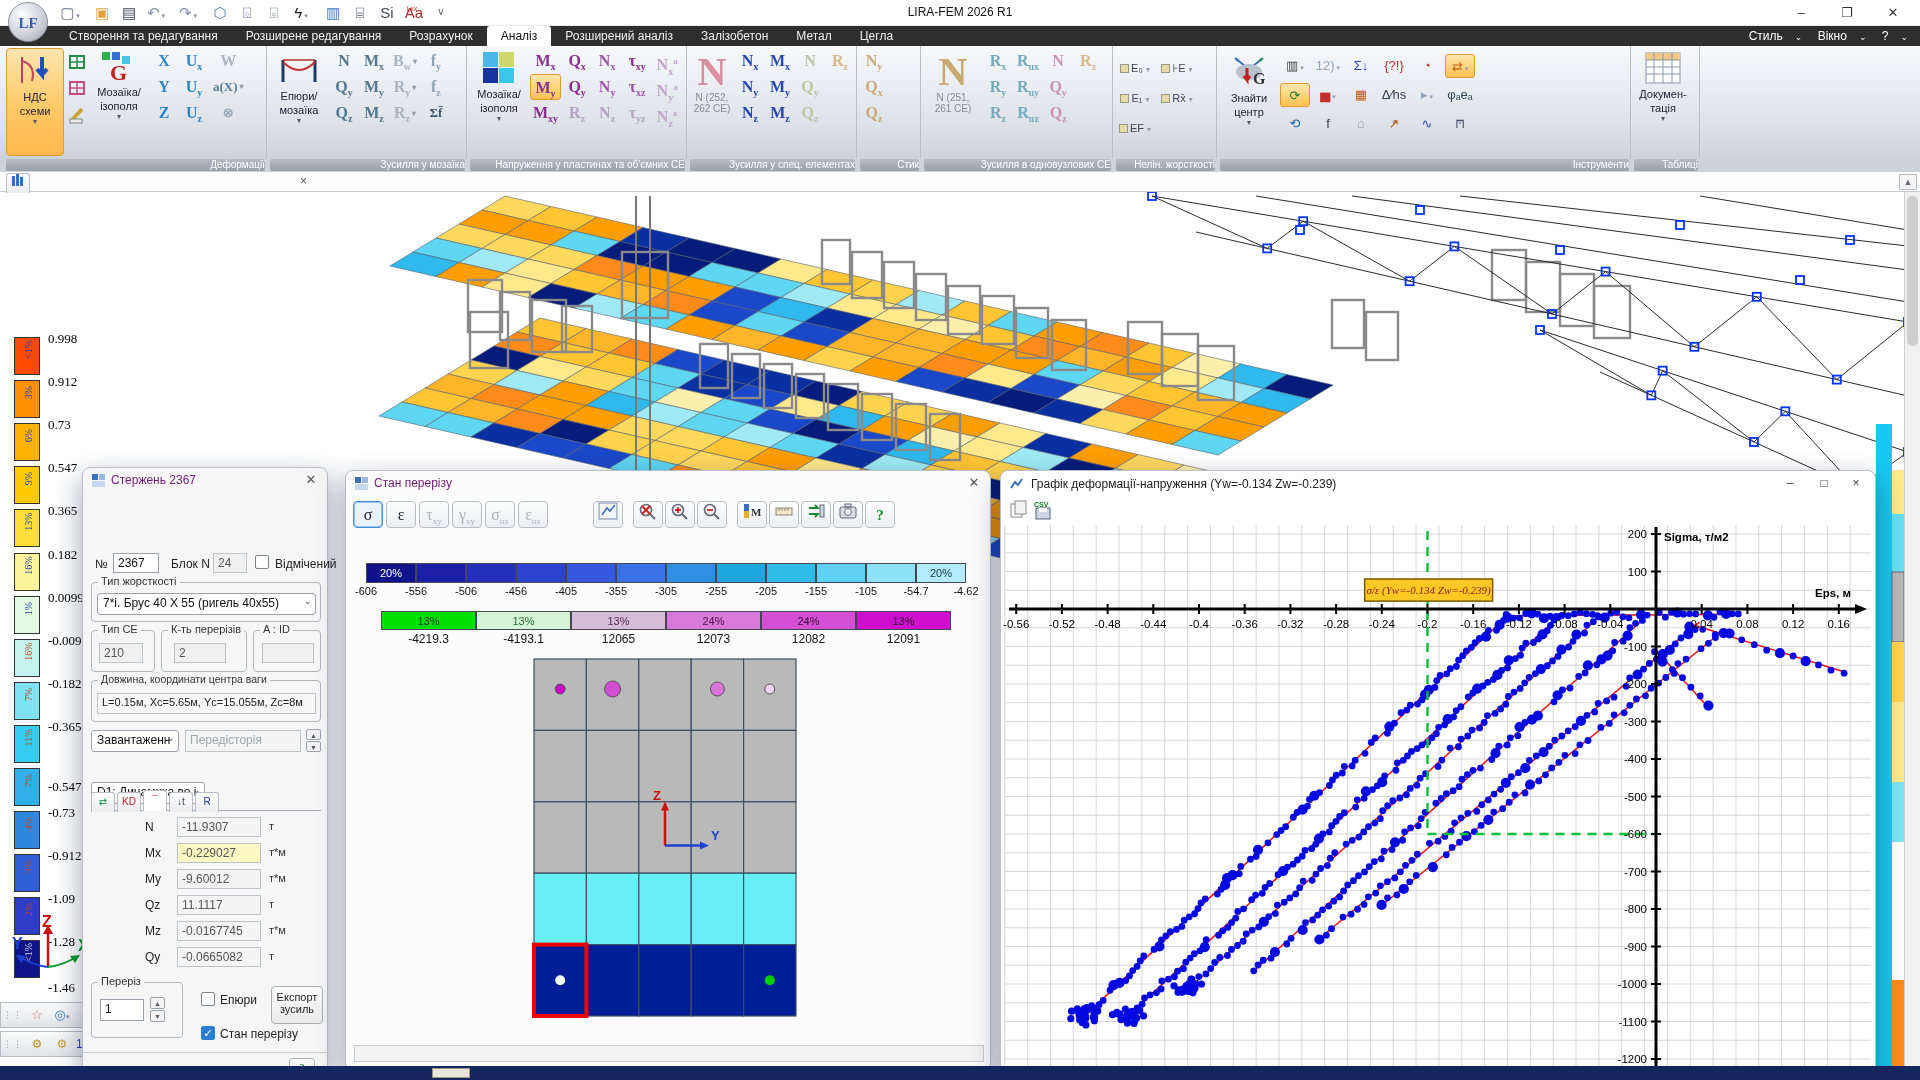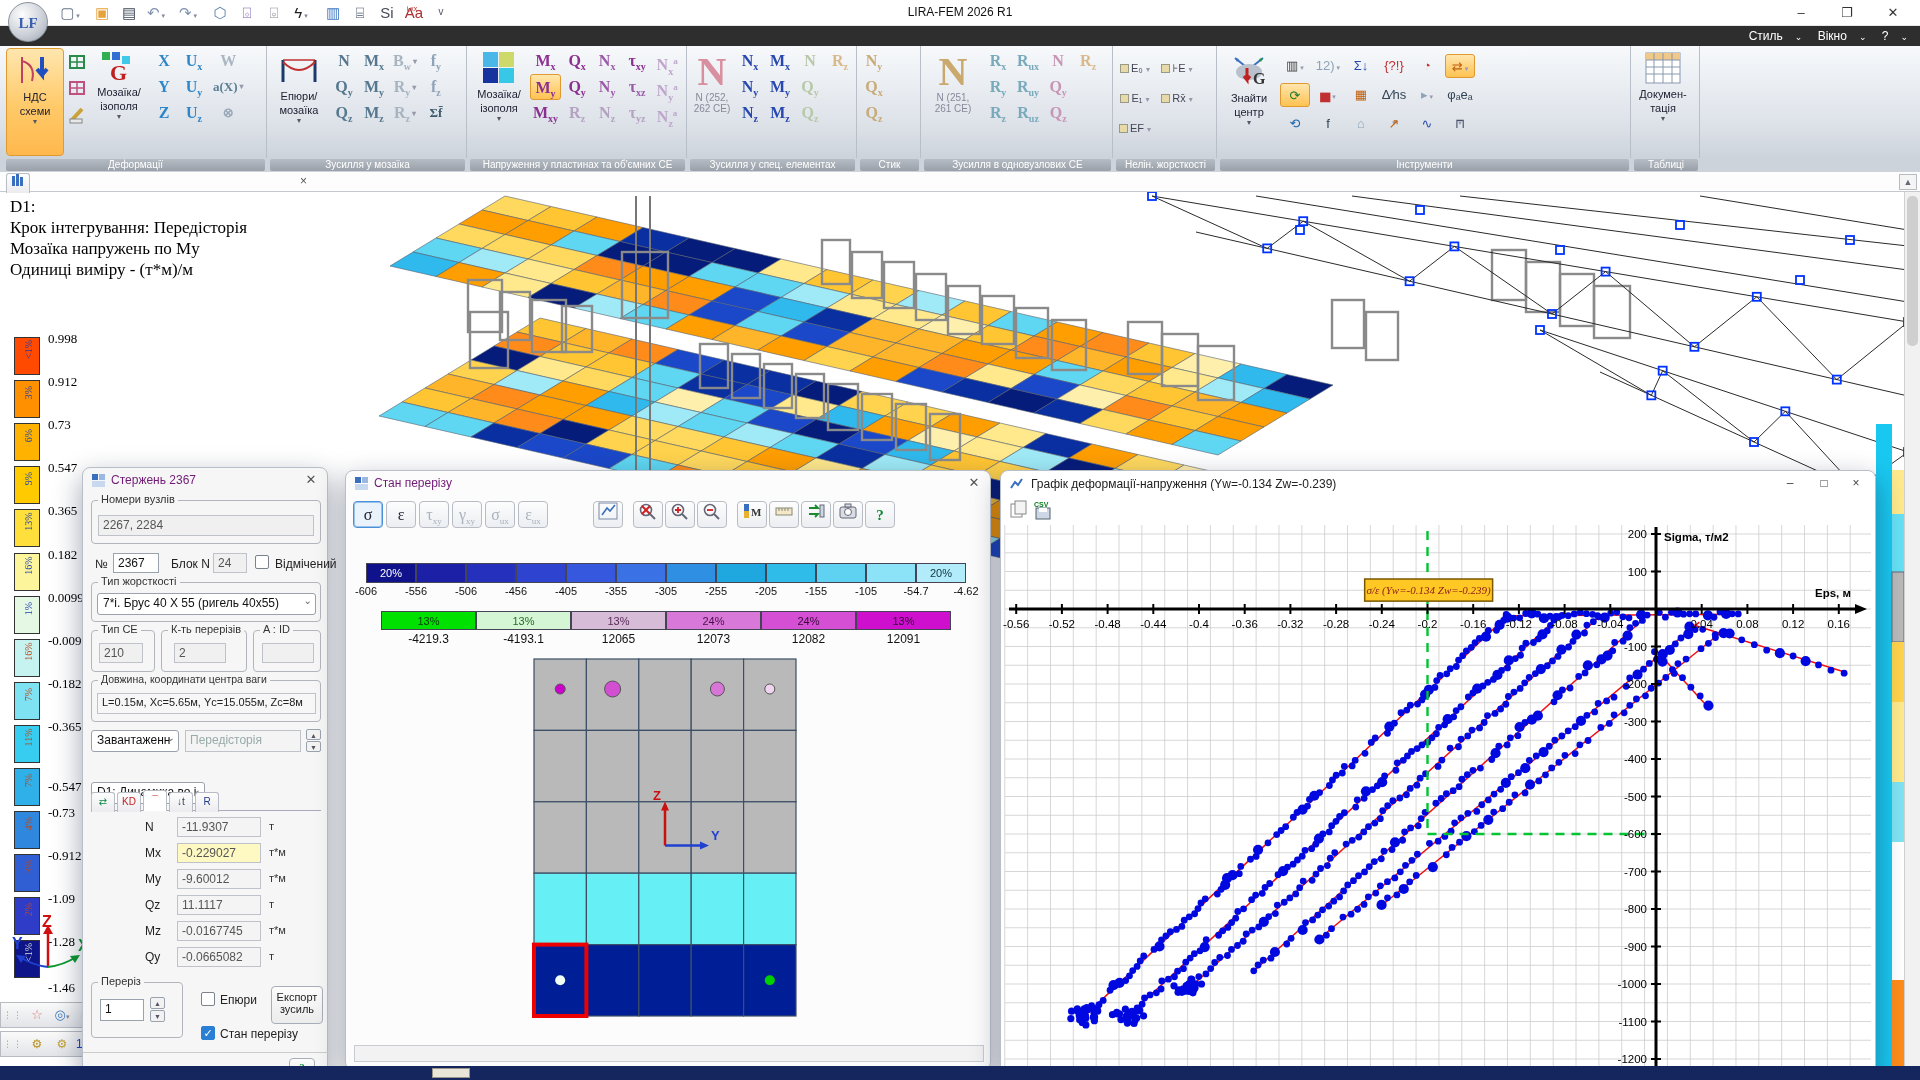--- a/index.html
+++ b/index.html
@@ -39,21 +39,21 @@
   .lt.hl{background:linear-gradient(#ffe6ae,#ffc252);border:1px solid #e09a30;}
   .lt .dd{font-size:8px;color:#99a;vertical-align:2px;}
   .bigN{font-family:"Liberation Serif",serif;font-size:40px;font-weight:bold;line-height:40px;}
   .bigcap{font-size:10px;color:#889;line-height:11px;text-align:center;}
   .ibtn{width:38px;height:24px;border-radius:3px;font-size:11px;color:#445;text-align:center;line-height:24px;white-space:nowrap;}
   .ibtn .sq{display:inline-block;width:9px;height:9px;background:#e7d9a8;border:1px solid #998;margin-right:2px;vertical-align:-1px;}
   .tbtn{width:30px;height:24px;border-radius:3px;text-align:center;line-height:24px;font-size:13px;}
   .tbtn.hl{background:linear-gradient(#ffe6ae,#ffc252);border:1px solid #e09a30;}
   #grouplabels{left:0;top:158px;width:1920px;height:14px;background:#cdd3db;}
   .glabel{top:1px;height:12px;background:linear-gradient(#b6bcc4,#99a0a9);border-radius:2px;color:#fff;
-     font-size:10px;text-align:center;line-height:12px;overflow:hidden;white-space:nowrap;}
+     font-size:10px;text-align:right;line-height:12px;overflow:hidden;white-space:nowrap;}
   
   #viewtabs{left:0;top:172px;width:1920px;height:20px;background:#fdfdfd;border-bottom:1px solid #c5c8cc;z-index:5;}
   #viewnote{left:10px;top:196px;z-index:6;font-family:"Liberation Serif",serif;font-size:17px;line-height:21px;color:#000;}
   #modelsvg{left:0;top:0;z-index:1;}
   #scalewrap{left:10px;top:330px;z-index:6;}
   .scbox{width:26px;height:38px;border:1px solid #333;position:absolute;left:4px;}
   .scbox span{position:absolute;left:-7px;top:6px;width:40px;text-align:center;font-size:10px;font-family:"Liberation Serif",serif;
      transform:rotate(-90deg);}
   .scval{position:absolute;left:38px;width:60px;font-family:"Liberation Serif",serif;font-size:13px;color:#000;}
   .btoolbar{height:26px;background:linear-gradient(#fafafa,#e2e4e8);border:1px solid #b8bcc2;z-index:4;display:flex;align-items:center;padding:0 2px;gap:3px;}
@@ -125,20 +125,30 @@
       </div>
     <div id="winbtns">
         <span class="winbtn" style="position: absolute; right: 96px;">–</span>
         <span class="winbtn" style="position: absolute; right: 50px;">❐</span>
         <span class="winbtn" style="position: absolute; right: 4px;">✕</span>
       </div>
   </div>
   <div id="applogo" class="abs">LF</div>
 
   <div id="tabsrow" class="abs">
+    <div id="apptabs" style="position:absolute;left:55px;top:0;display:flex;">
+        <div class="apptab">Створення та редагування</div>
+        <div class="apptab">Розширене редагування</div>
+        <div class="apptab">Розрахунок</div>
+        <div class="apptab active">Аналіз</div>
+        <div class="apptab">Розширений аналіз</div>
+        <div class="apptab">Залізобетон</div>
+        <div class="apptab">Метал</div>
+        <div class="apptab">Цегла</div>
+      </div>
     <div id="tabmenus" class="abs">
       <span>Стиль</span><span style="font-size:9px;">⌄</span>
       <span>Вікно</span><span style="font-size:9px;">⌄</span>
       <span>?</span><span style="font-size:9px;">⌄</span>
     </div>
   </div>
 
   <div id="ribbon" class="abs">
       <div class="rgroup abs" style="left: 4px; width: 263px;">
         <div class="bigbtn hl">
@@ -734,26 +744,20 @@
   <div id="viewtabs" class="abs">
     <div class="tinytab" style="left:6px;top:1px;">
       <svg width="14" height="13">
           <rect x="1" y="2" width="3" height="10" fill="#3a6fc0"></rect>
           <rect x="5" y="0" width="3" height="12" fill="#3a6fc0"></rect>
           <rect x="9" y="3" width="3" height="9" fill="#3a6fc0"></rect>
         </svg>
     </div>
     <span class="abs" style="left:300px;top:2px;color:#555;font-size:12px;">×</span>
   </div>
-  <div id="viewnote" class="abs">
-      <div>D1:</div>
-      <div>Крок інтегрування:  Передісторія</div>
-      <div>Мозаїка напружень по My</div>
-      <div>Одиниці виміру - (т*м)/м</div>
-    </div>
   <div id="scalewrap" class="abs">
       <div class="scbox" style="top: 7px; background: rgb(255, 74, 0);">
         <span style="color: rgb(27, 63, 174);">&lt;1%</span>
       </div>
       <div class="scval" style="top: 1px;">0.998</div>
       <div class="scbox" style="top: 50.1px; background: rgb(255, 144, 0);">
         <span style="color: rgb(27, 63, 174);">3%</span>
       </div>
       <div class="scval" style="top: 44.1px;">0.912</div>
       <div class="scbox" style="top: 93.2px; background: rgb(255, 178, 0);">
@@ -840,24 +844,20 @@
 
   <div id="rodpanel" class="panel abs" style="left:82px;top:467px;width:246px;height:610px;z-index:30;">
     <div class="ptitle">
       <svg class="picon">
           <rect width="6" height="6" fill="#3a6fc0"></rect>
           <rect x="7" width="6" height="6" fill="#9ab8e0"></rect>
           <rect y="7" width="13" height="6" fill="#c8d8ee"></rect>
         </svg>
       <span class="txt">Стержень 2367</span>
       <span class="close">✕</span>
-    </div>
-    <div class="grp" style="left:8px;top:32px;width:230px;height:44px;">
-      <span class="lg">Номери вузлів</span>
-      <div class="ro" style="position:absolute;left:6px;top:14px;width:216px;height:21px;">2267, 2284</div>
     </div>
     <span class="lab" style="left:12px;top:89px;">№</span>
     <div class="inp abs" style="left:30px;top:85px;width:46px;height:20px;">2367</div>
     <span class="lab" style="left:88px;top:89px;">Блок N</span>
     <div class="ro abs" style="left:130px;top:85px;width:34px;height:20px;">24</div>
     <span class="cb" style="left:172px;top:87px;"></span>
     <span class="lab" style="left:192px;top:89px;">Відмічений</span>
     <div class="grp" style="left:8px;top:114px;width:230px;height:40px;">
       <span class="lg">Тип жорсткості</span>
       <div class="sel" style="position:absolute;left:5px;top:10px;width:219px;height:22px;">7*і. Брус 40 X 55 (ригель 40x55)</div>

